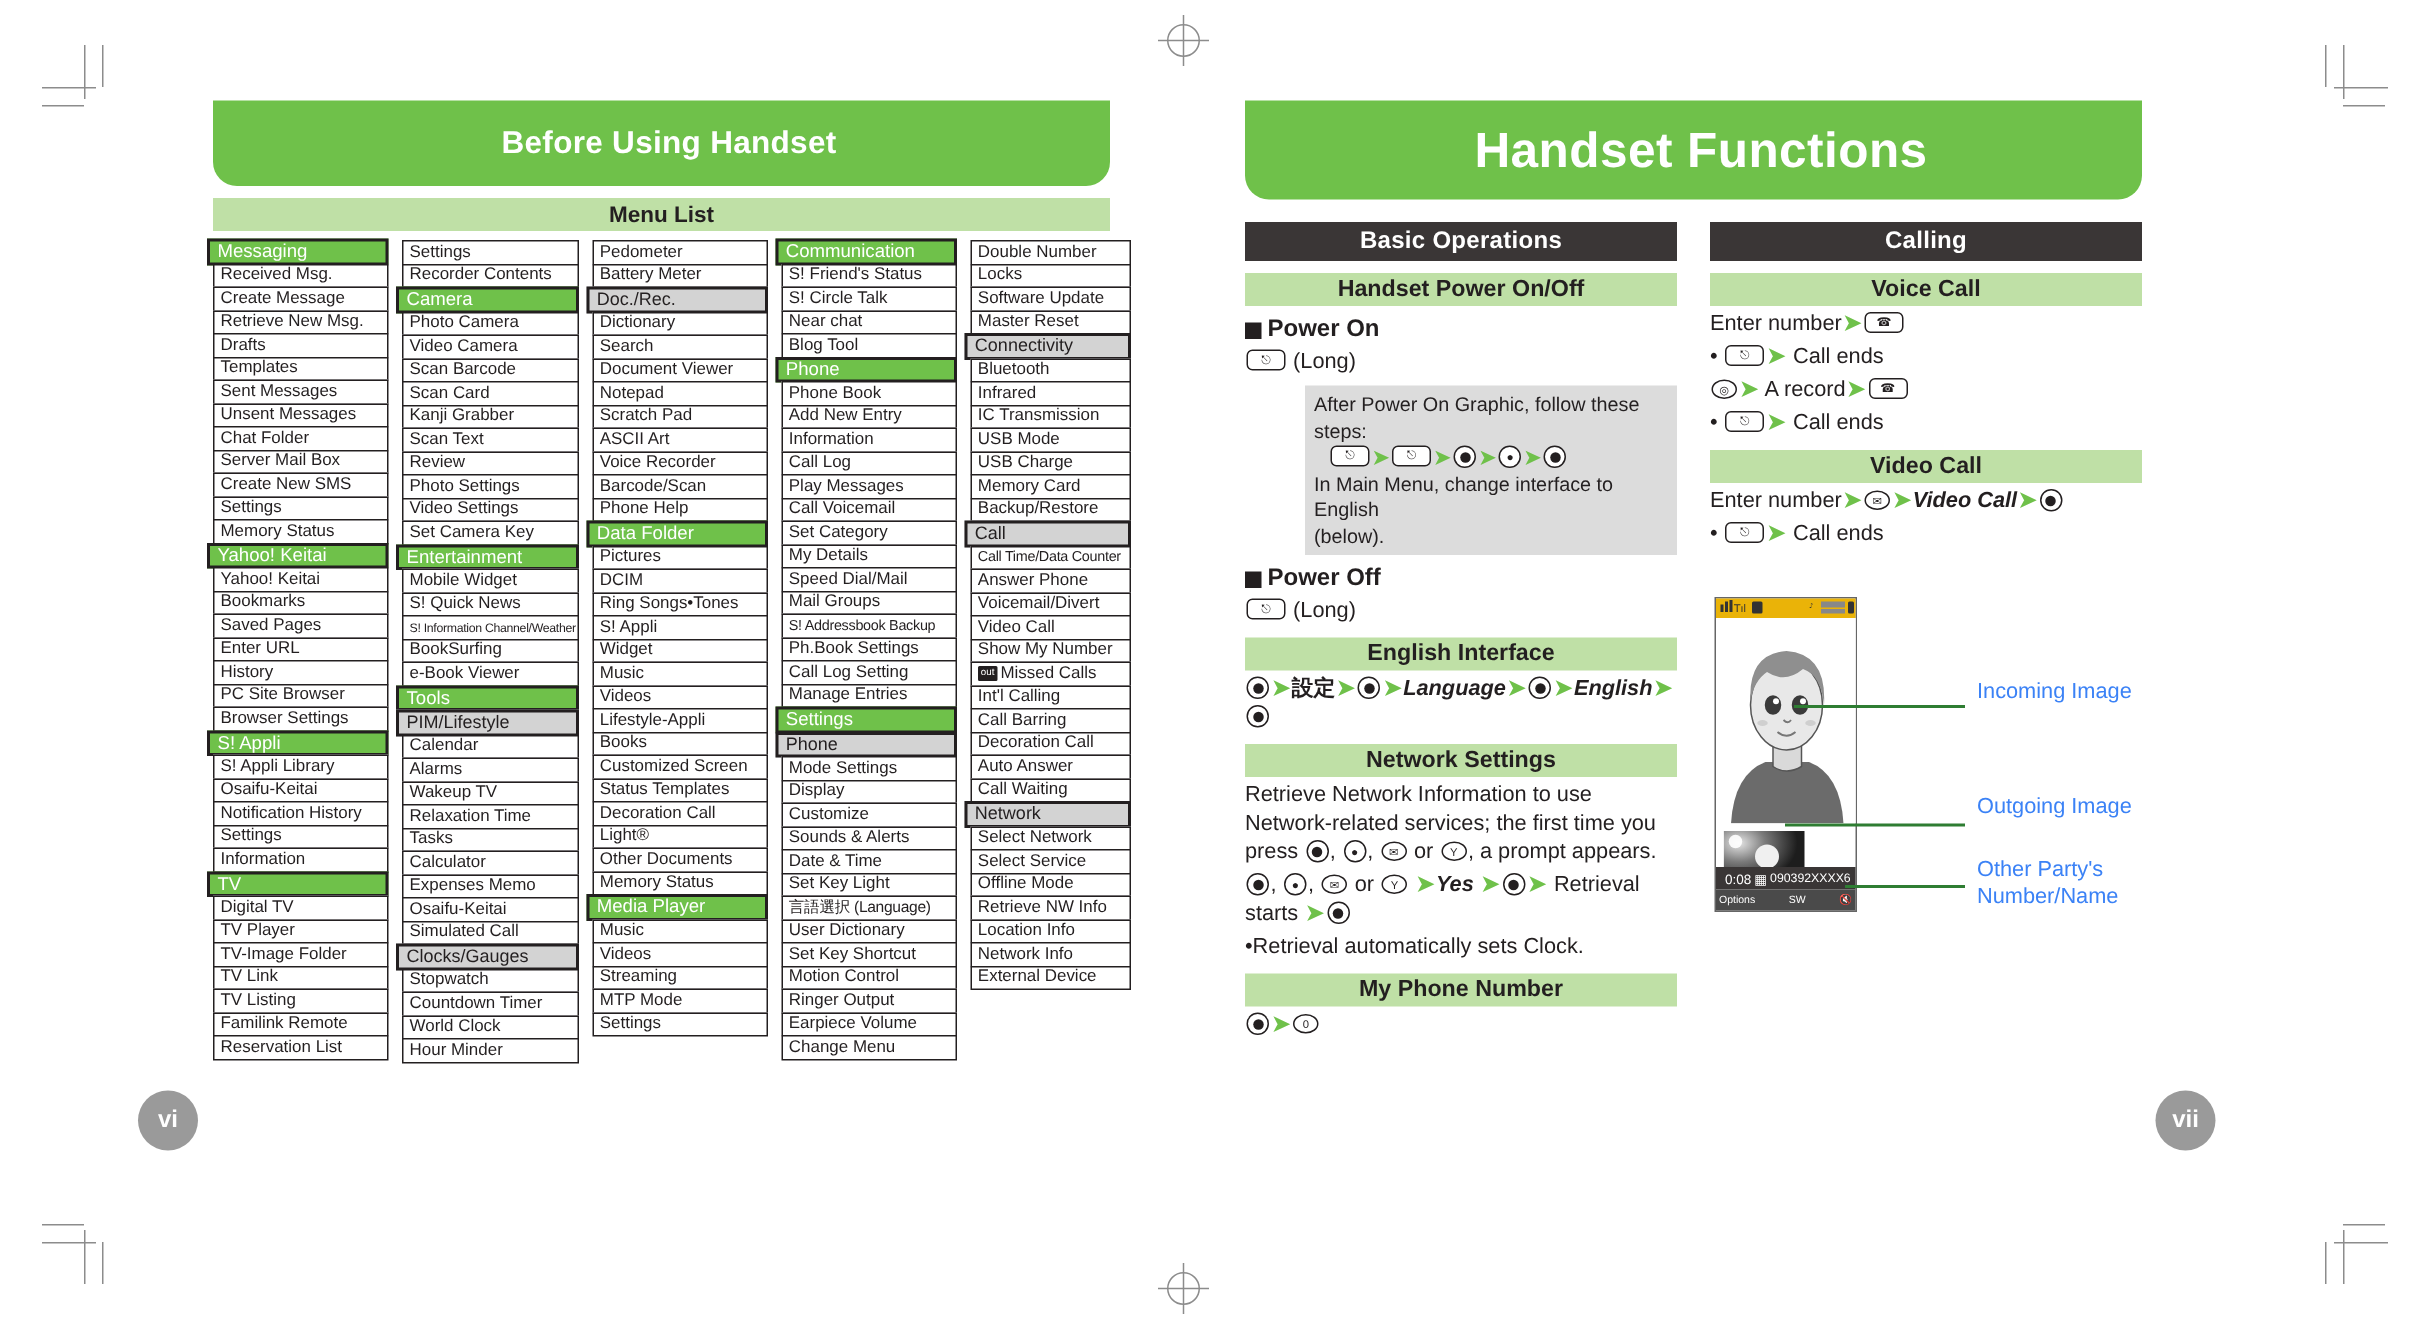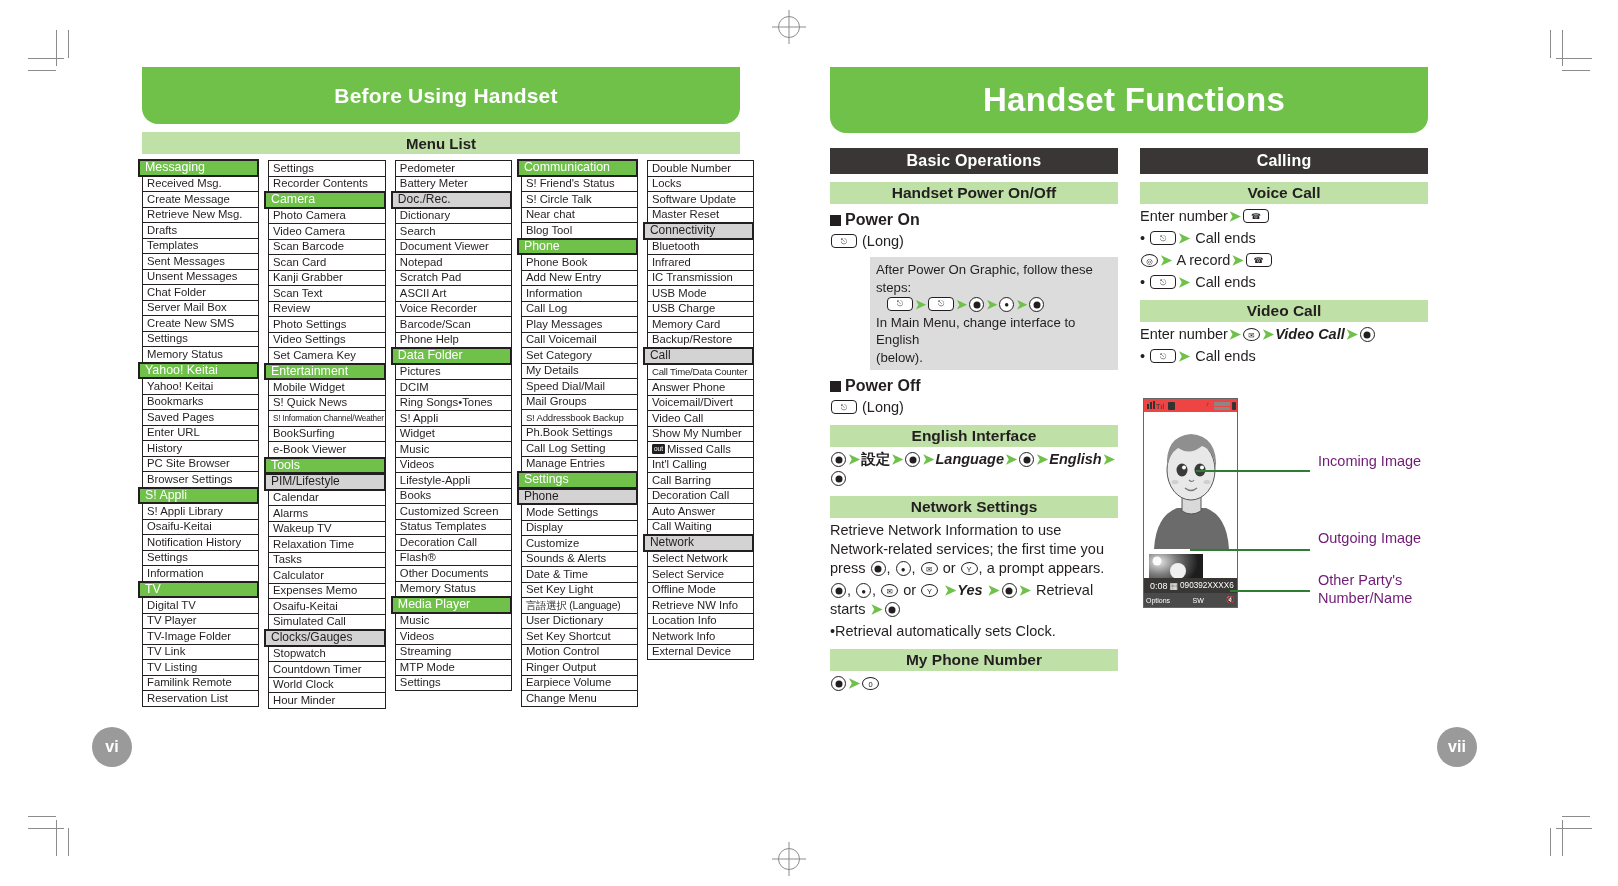--- a/index.html
+++ b/index.html
@@ -150,32 +150,32 @@
   .keyc .g { position:absolute; left:50%; top:50%; transform:translate(-50%,-50%); font-size:8px; }
   .keyov {
     display:inline-block; border:1.4px solid #231f20; border-radius:50%;
     width:17px; height:13px; vertical-align:-2px; position:relative; background:#fff; margin:0 1px;
   }
   .keyov .g { position:absolute; left:50%; top:50%; transform:translate(-50%,-50%); font-size:7.5px; }
 
   
   .phonefig { position:absolute; left:1143px; top:398px; width:95px; height:210px;
               border:1px solid #666; background:#fff; }
-  .ph-status { height:13px; background:#ef4444; position:relative; border-bottom:0; }
+  .ph-status { height:13px; background:#eab308; position:relative; border-bottom:0; }
   .ph-main { height:137px; background:#ffffff; position:relative; overflow:hidden; }
   .ph-sub  { position:absolute; left:4px; bottom:14px; width:56px; height:40px;
              border:1px solid #fff; overflow:hidden; }
   .ph-info { position:absolute; left:0; bottom:14px; width:100%; height:15px;
              background:#3a3636; color:#fff; font-size:9px; display:flex; align-items:center; }
   .ph-soft { position:absolute; left:0; bottom:0; width:100%; height:14px;
              background:#4a4a4a; color:#fff; font-size:7px; display:flex;
              align-items:center; justify-content:space-between; padding:0 2px; }
 
   .calloutline { position:absolute; background:#2e7d32; height:1.5px; }
-  .callout { position:absolute; font-size:14.5px; line-height:18px; color:#701a75; }
+  .callout { position:absolute; font-size:14.5px; line-height:18px; color:#3b82f6; }
 
   .pagenum {
     position:absolute; width:40px; height:40px; border-radius:50%;
     background:#9a9a9a; color:#fff; font-weight:bold; font-size:16px;
     display:flex; align-items:center; justify-content:center;
   }
 </style>
 </head>
 <body>
 
@@ -303,21 +303,21 @@
       <div class="mi">Ring Songs•Tones</div>
       <div class="mi">S! Appli</div>
       <div class="mi">Widget</div>
       <div class="mi">Music</div>
       <div class="mi">Videos</div>
       <div class="mi">Lifestyle-Appli</div>
       <div class="mi">Books</div>
       <div class="mi">Customized Screen</div>
       <div class="mi">Status Templates</div>
       <div class="mi">Decoration Call</div>
-      <div class="mi">Flash®</div>
+      <div class="mi">Light®</div>
       <div class="mi">Other Documents</div>
       <div class="mi">Memory Status</div>
       <div class="mi h1">Media Player</div>
       <div class="mi">Music</div>
       <div class="mi">Videos</div>
       <div class="mi">Streaming</div>
       <div class="mi">MTP Mode</div>
       <div class="mi">Settings</div>
     </div>
   <div class="menu-col c4" id="mcol3">

